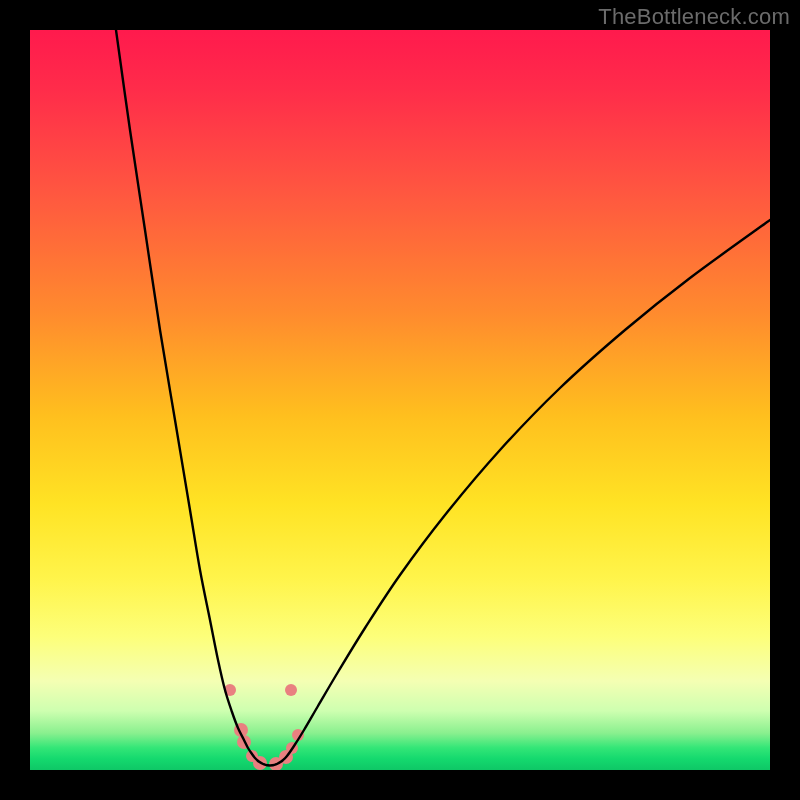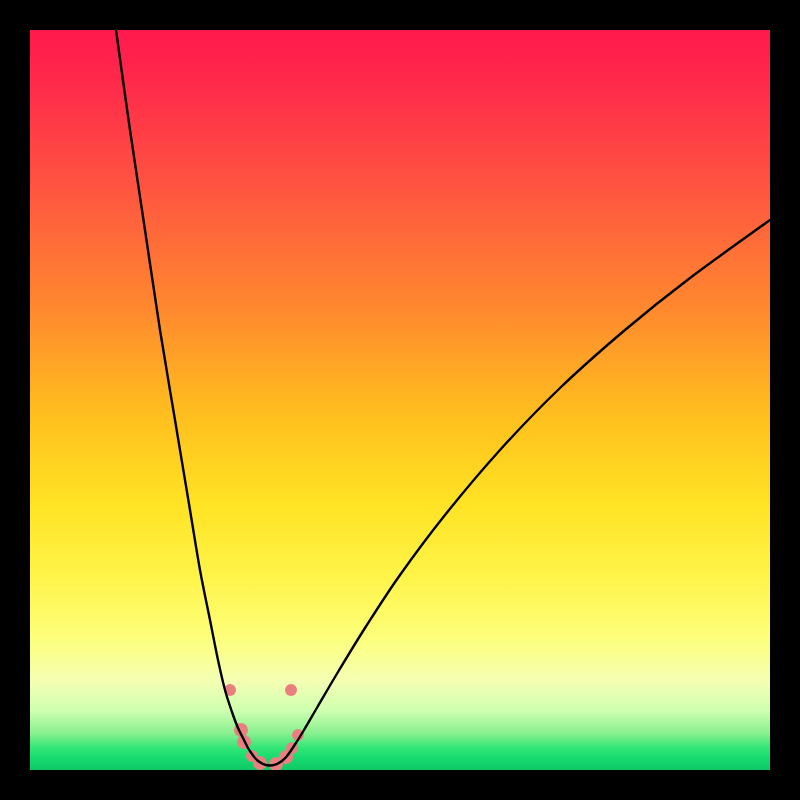--- a/index.html
+++ b/index.html
@@ -60,20 +60,21 @@
     font-size: 22px;
     font-weight: 500;
     letter-spacing: 0.2px;
     user-select: none;
   }
 </style>
 </head>
 <body>
 
 <div class="stage">
+  <div class="watermark">TheBottleneck.com</div>
 
   <div class="plot">
     <div class="gradient"></div>
 
     <svg class="curve" viewBox="0 0 740 740" preserveAspectRatio="none">
       <g id="markers-group">
           <circle cx="200" cy="660" r="6" fill="#e98080"></circle>
           <circle cx="211" cy="700" r="7" fill="#e98080"></circle>
           <circle cx="214" cy="712" r="7" fill="#e98080"></circle>
           <circle cx="222" cy="726" r="6" fill="#e98080"></circle>

